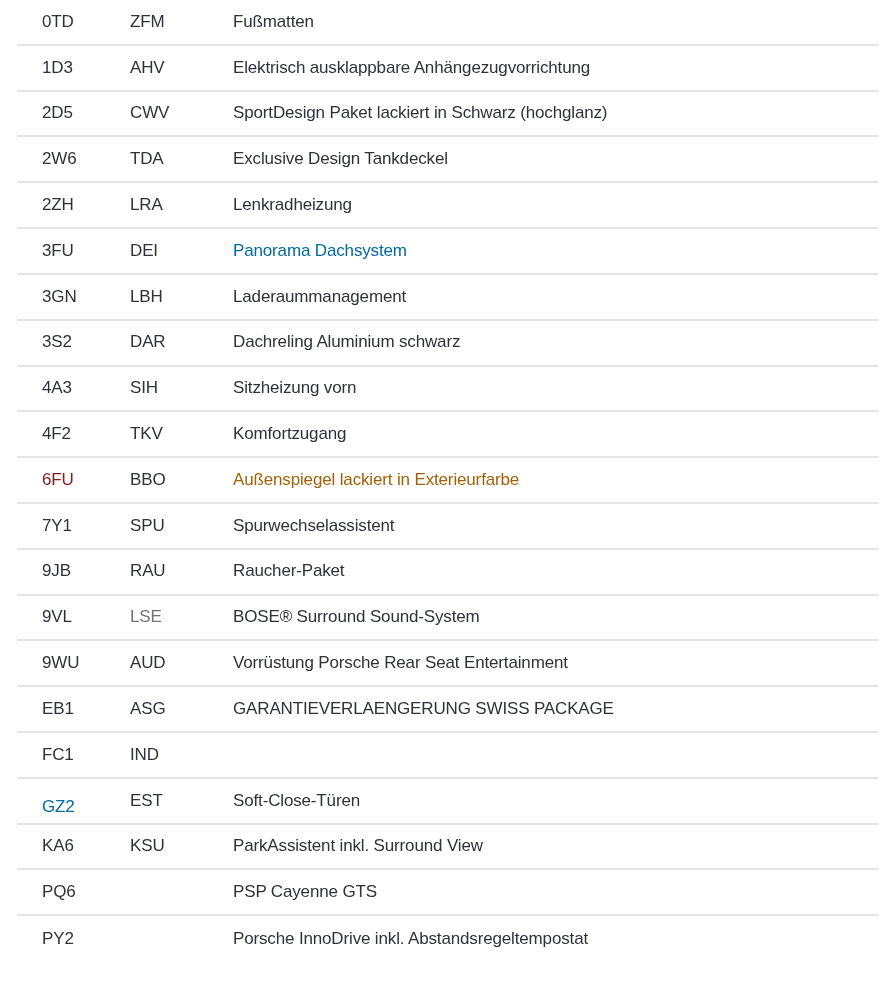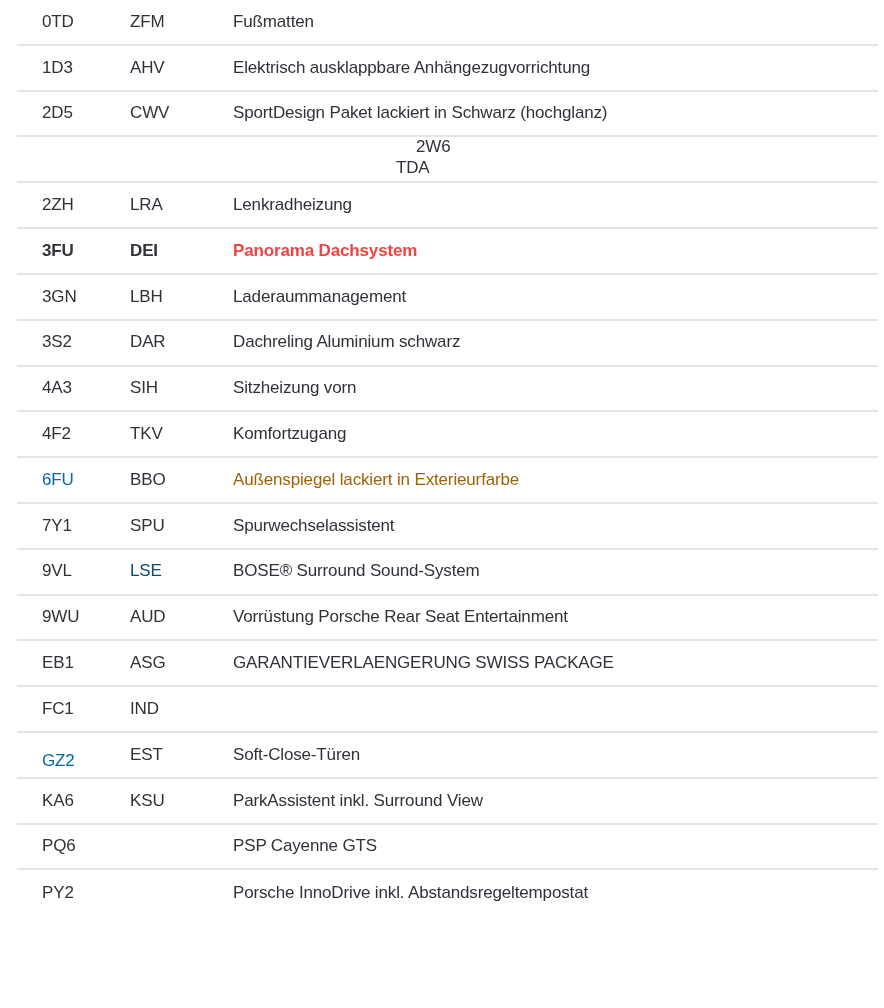--- a/index.html
+++ b/index.html
@@ -55,36 +55,36 @@
     <span class="cell code2" style="color: rgb(47, 50, 56);">AHV</span>
     <span class="cell desc" style="color: rgb(47, 50, 56);">Elektrisch ausklappbare Anhängezugvorrichtung</span>
   </div>
 
   <div class="option-row" style="border-bottom-color: rgb(228, 228, 230);">
     <span class="cell code1" style="color: rgb(47, 50, 56);">2D5</span>
     <span class="cell code2" style="color: rgb(47, 50, 56);">CWV</span>
     <span class="cell desc" style="color: rgb(47, 50, 56);">SportDesign Paket lackiert in Schwarz (hochglanz)</span>
   </div>
 
-  <div class="option-row" style="border-bottom-color: rgb(228, 228, 230); flex-direction: column;">
+  <div class="option-row" style="border-bottom-color: rgb(228, 228, 230);">
     <span class="cell code1" style="color: rgb(47, 50, 56);">2W6</span>
     <span class="cell code2" style="color: rgb(47, 50, 56);">TDA</span>
     <span class="cell desc" style="color: rgb(47, 50, 56);">Exclusive Design Tankdeckel</span>
   </div>
 
   <div class="option-row" style="border-bottom-color: rgb(228, 228, 230);">
     <span class="cell code1" style="color: rgb(47, 50, 56);">2ZH</span>
     <span class="cell code2" style="color: rgb(47, 50, 56);">LRA</span>
     <span class="cell desc" style="color: rgb(47, 50, 56);">Lenkradheizung</span>
   </div>
 
-  <div class="option-row" style="border-bottom-color: rgb(228, 228, 230); font-weight: bold;">
+  <div class="option-row" style="border-bottom-color: rgb(228, 228, 230);">
     <span class="cell code1" style="color: rgb(47, 50, 56);">3FU</span>
     <span class="cell code2" style="color: rgb(47, 50, 56);">DEI</span>
-    <span class="cell desc" style="color: #ef4444;">Panorama Dachsystem</span>
+    <span class="cell desc" style="color: #0369a1;">Panorama Dachsystem</span>
   </div>
 
   <div class="option-row" style="border-bottom-color: rgb(228, 228, 230);">
     <span class="cell code1" style="color: rgb(47, 50, 56);">3GN</span>
     <span class="cell code2" style="color: rgb(47, 50, 56);">LBH</span>
     <span class="cell desc" style="color: rgb(47, 50, 56);">Laderaummanagement</span>
   </div>
 
   <div class="option-row" style="border-bottom-color: rgb(228, 228, 230); justify-content: space-between;">
     <span class="cell code1" style="color: rgb(47, 50, 56);">3S2</span>
@@ -98,35 +98,40 @@
     <span class="cell desc" style="color: rgb(47, 50, 56);">Sitzheizung vorn</span>
   </div>
 
   <div class="option-row" style="border-bottom-color: rgb(228, 228, 230);">
     <span class="cell code1" style="color: rgb(47, 50, 56);">4F2</span>
     <span class="cell code2" style="color: rgb(47, 50, 56);">TKV</span>
     <span class="cell desc" style="color: rgb(47, 50, 56);">Komfortzugang</span>
   </div>
 
   <div class="option-row" style="border-bottom-color: rgb(228, 228, 230);">
-    <span class="cell code1" style="color: #0369a1;">6FU</span>
+    <span class="cell code1" style="color: #7f1d1d;">6FU</span>
     <span class="cell code2" style="color: rgb(47, 50, 56);">BBO</span>
     <span class="cell desc" style="color: #a16207;">Außenspiegel lackiert in Exterieurfarbe</span>
   </div>
 
   <div class="option-row" style="border-bottom-color: rgb(228, 228, 230);">
     <span class="cell code1" style="color: rgb(47, 50, 56);">7Y1</span>
     <span class="cell code2" style="color: rgb(47, 50, 56);">SPU</span>
     <span class="cell desc" style="color: rgb(47, 50, 56);">Spurwechselassistent</span>
   </div>
 
+  <div class="option-row" style="border-bottom-color: rgb(228, 228, 230);">
+    <span class="cell code1" style="color: rgb(47, 50, 56);">9JB</span>
+    <span class="cell code2" style="color: rgb(47, 50, 56);">RAU</span>
+    <span class="cell desc" style="color: rgb(47, 50, 56);">Raucher-Paket</span>
+  </div>
 
   <div class="option-row" style="border-bottom-color: rgb(228, 228, 230);">
     <span class="cell code1" style="color: rgb(47, 50, 56);">9VL</span>
-    <span class="cell code2" style="color: #0c4a6e;">LSE</span>
+    <span class="cell code2" style="color: #737373;">LSE</span>
     <span class="cell desc" style="color: rgb(47, 50, 56);">BOSE® Surround Sound-System</span>
   </div>
 
   <div class="option-row" style="border-bottom-color: rgb(228, 228, 230);">
     <span class="cell code1" style="color: rgb(47, 50, 56);">9WU</span>
     <span class="cell code2" style="color: rgb(47, 50, 56);">AUD</span>
     <span class="cell desc" style="color: rgb(47, 50, 56);">Vorrüstung Porsche Rear Seat Entertainment</span>
   </div>
 
   <div class="option-row" style="border-bottom-color: rgb(228, 228, 230);">

